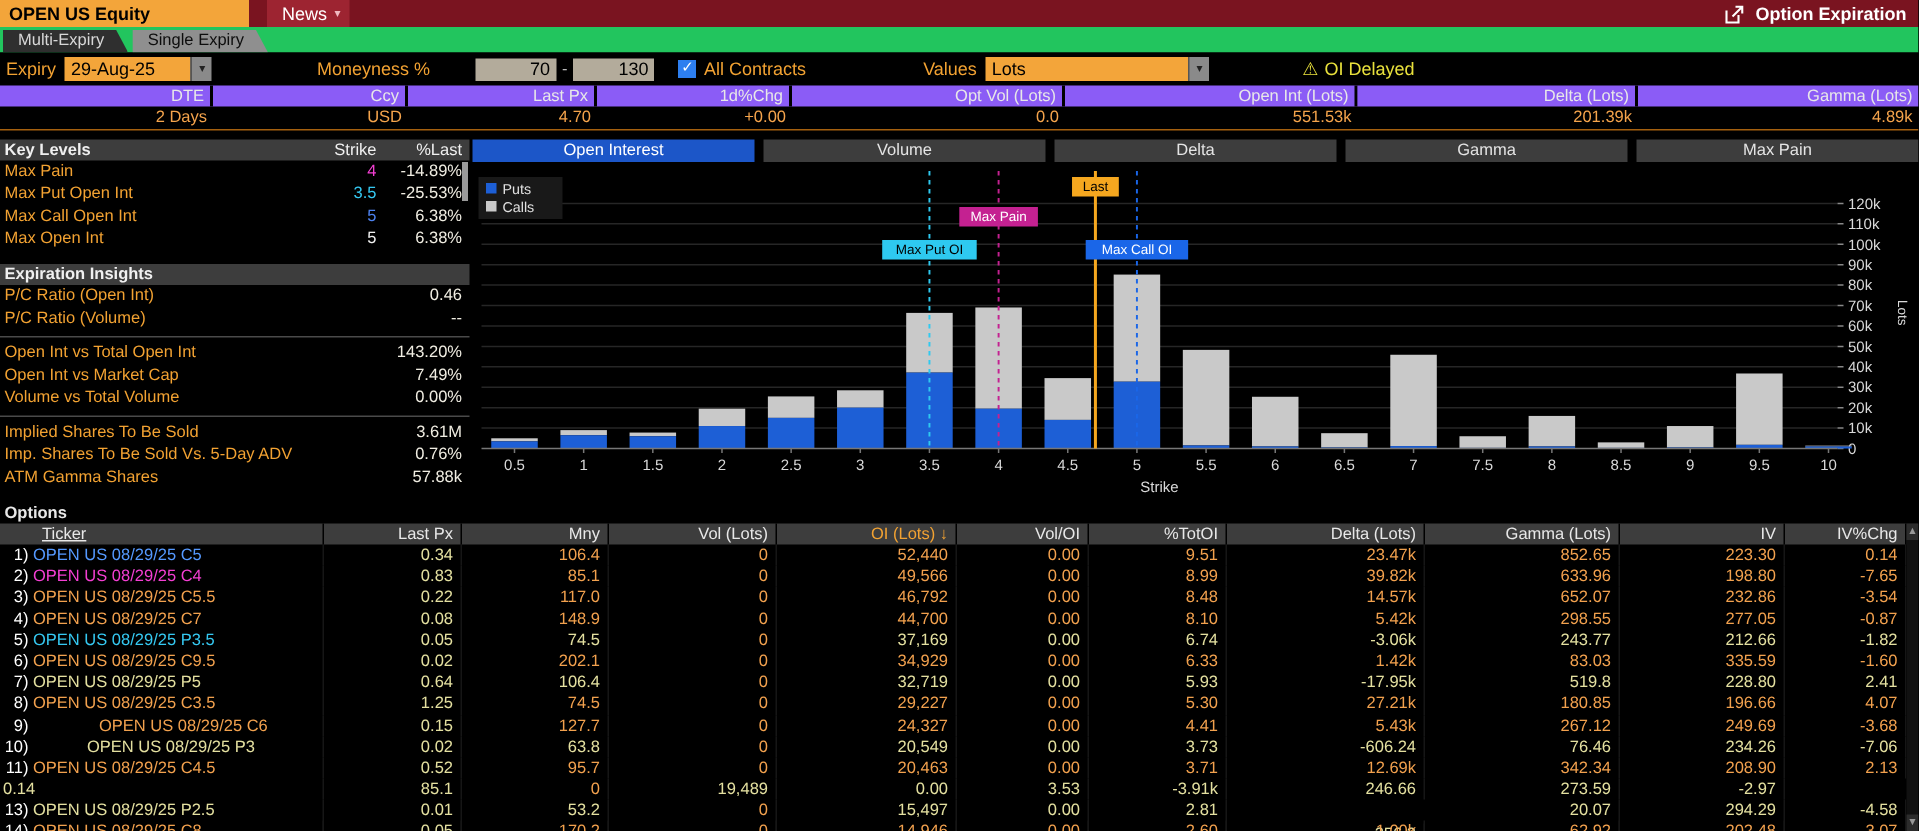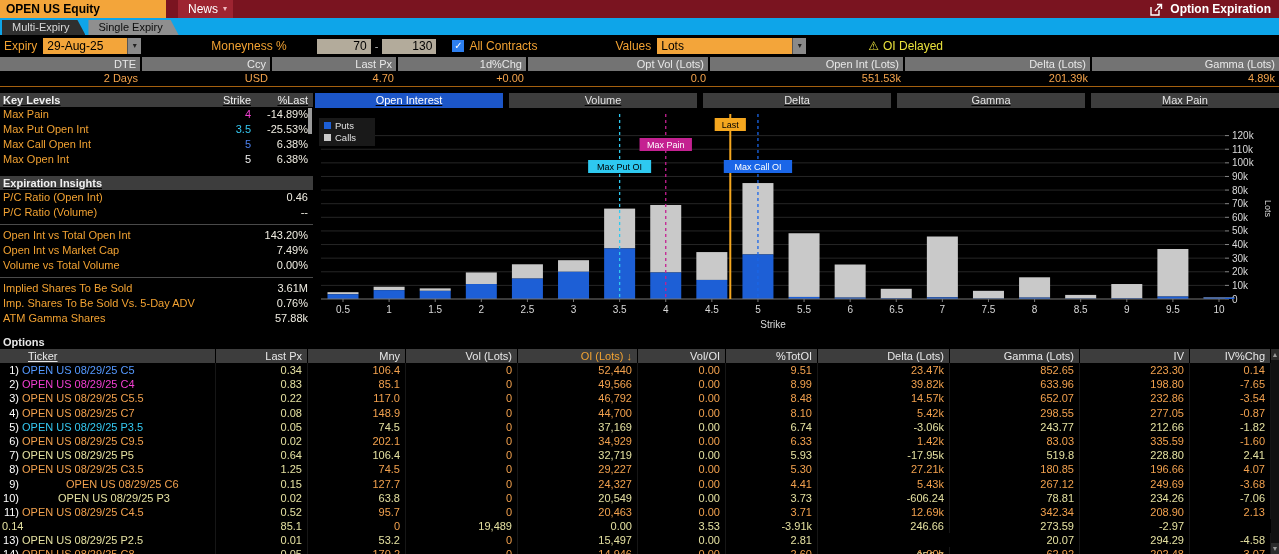--- a/index.html
+++ b/index.html
@@ -11,21 +11,21 @@
   .app-tab { width:166px; height:18px; line-height:18px; background:#f3a53a; color:#000;
              font-size:12px; font-weight:bold; padding:0 6px; }
   .news-btn { margin-left:12px; height:18px; line-height:18px; background:#9d2431; color:#fff;
               font-size:12px; padding:0 6px 0 10px; display:flex; align-items:center; gap:5px; }
   .news-caret { font-size:8px; color:#f0b9c0; }
   .spacer { flex:1; }
   .export-btn { display:flex; align-items:center; margin-right:7px; }
   .fn-title { color:#fff; font-size:12px; font-weight:bold; margin-right:8px; }
 
   
-  .subtabs { height:17px; display:flex; align-items:flex-end; padding-left:2px; background:#0ea5e9; gap:3px; }
+  .subtabs { height:17px; display:flex; align-items:flex-end; padding-left:2px; background:#22c55e; gap:3px; }
   .subtab { height:15px; line-height:15px; padding:0 16px 0 10px; font-size:11px;
             clip-path:polygon(0 0, calc(100% - 8px) 0, 100% 100%, 0 100%); }
   .subtab.inactive { background:#2f2f2f; color:#d8d8d8; }
   .subtab.active { background:#8f8f8f; color:#0d0d0d; }
 
   
   .filterbar { height:22px; display:flex; align-items:center; padding-left:4px; background:#000; }
   .flabel { color:#f2a232; font-size:12px; }
   .odrop { display:flex; height:16px; margin-left:6px; }
   .odrop .val { background:#f3a53a; color:#000; line-height:16px; padding:0 4px; font-size:12px; }
@@ -35,28 +35,28 @@
            font-size:12px; color:#000; padding:0 4px; font-family:inherit; }
   .dash { color:#bbb; margin:0 4px; }
   .cbbox { width:12px; height:12px; background:#2d7ff0; color:#fff; font-size:10px; line-height:12px;
            text-align:center; margin-right:5px; }
   .warn-icon { color:#e9e13c; font-size:12px; margin-right:4px; }
   .warn-text { color:#e9e13c; font-size:12px; }
 
   
   .sumrow { display:grid; grid-template-columns:142px 130px 126px 130px 182px 195px 187px 187px; }
   .sumhead { height:14px; }
-  .sumhead .cell { background:#737373; color:#e8e8e8; text-align:right; line-height:14px;
+  .sumhead .cell { background:#8b5cf6; color:#e8e8e8; text-align:right; line-height:14px;
                    padding-right:4px; border-right:2px solid #000; }
   .sumhead .cell:last-child { border-right:none; }
   .sumvals { height:16px; border-bottom:1px solid #a5600f; }
   .sumvals .cell { color:#f5a44c; text-align:right; line-height:15px; padding-right:4px; }
 
   
-  .main { display:flex; height:242px; margin-top:6px;text-decoration:underline; }
+  .main { display:flex; height:242px; margin-top:6px; }
   .leftpanel { width:313px; position:relative; }
   .lp-head { background:#3d3d3d; height:14px; display:flex; line-height:14px; color:#f0f0f0; }
   .lp-head .t { flex:1; padding-left:3px; font-weight:bold; }
   .lp-head .c1 { width:48px; text-align:right; }
   .lp-head .c2 { width:62px; text-align:right; padding-right:5px; }
   .lp-row { display:flex; height:15px; line-height:15px; }
   .lp-row .lab { flex:1; padding-left:3px; color:#f2a232; }
   .lp-row .strike { width:48px; text-align:right; }
   .lp-row .pct { width:62px; text-align:right; padding-right:5px; color:#f0ede2; }
   .lp-gap { height:9px; }
@@ -515,21 +515,21 @@
         </div>
         <div class="optgrid orow">
           <div class="cell"><span class="num">10)</span><span style="color: rgb(228, 224, 160); margin-left: 36px;">OPEN US 08/29/25 P3</span></div>
           <div class="cell" style="color: rgb(228, 224, 160);">0.02</div>
           <div class="cell" style="color: rgb(228, 224, 160);">63.8</div>
           <div class="cell" style="color: rgb(242, 161, 78);">0</div>
           <div class="cell" style="color: rgb(228, 224, 160);">20,549</div>
           <div class="cell" style="color: rgb(228, 224, 160);">0.00</div>
           <div class="cell" style="color: rgb(228, 224, 160);">3.73</div>
           <div class="cell" style="color: rgb(228, 224, 160);">-606.24</div>
-          <div class="cell" style="color: rgb(228, 224, 160);">78.81</div>
+          <div class="cell" style="color: rgb(228, 224, 160);">76.46</div>
           <div class="cell" style="color: rgb(228, 224, 160);">234.26</div>
           <div class="cell" style="color: rgb(228, 224, 160);">-7.06</div>
         </div>
         <div class="optgrid orow">
           <div class="cell"><span class="num">11)</span><span style="color: rgb(242, 161, 78);">OPEN US 08/29/25 C4.5</span></div>
           <div class="cell" style="color: rgb(228, 224, 160);">0.52</div>
           <div class="cell" style="color: rgb(242, 161, 78);">95.7</div>
           <div class="cell" style="color: rgb(242, 161, 78);">0</div>
           <div class="cell" style="color: rgb(242, 161, 78);">20,463</div>
           <div class="cell" style="color: rgb(242, 161, 78);">0.00</div>

